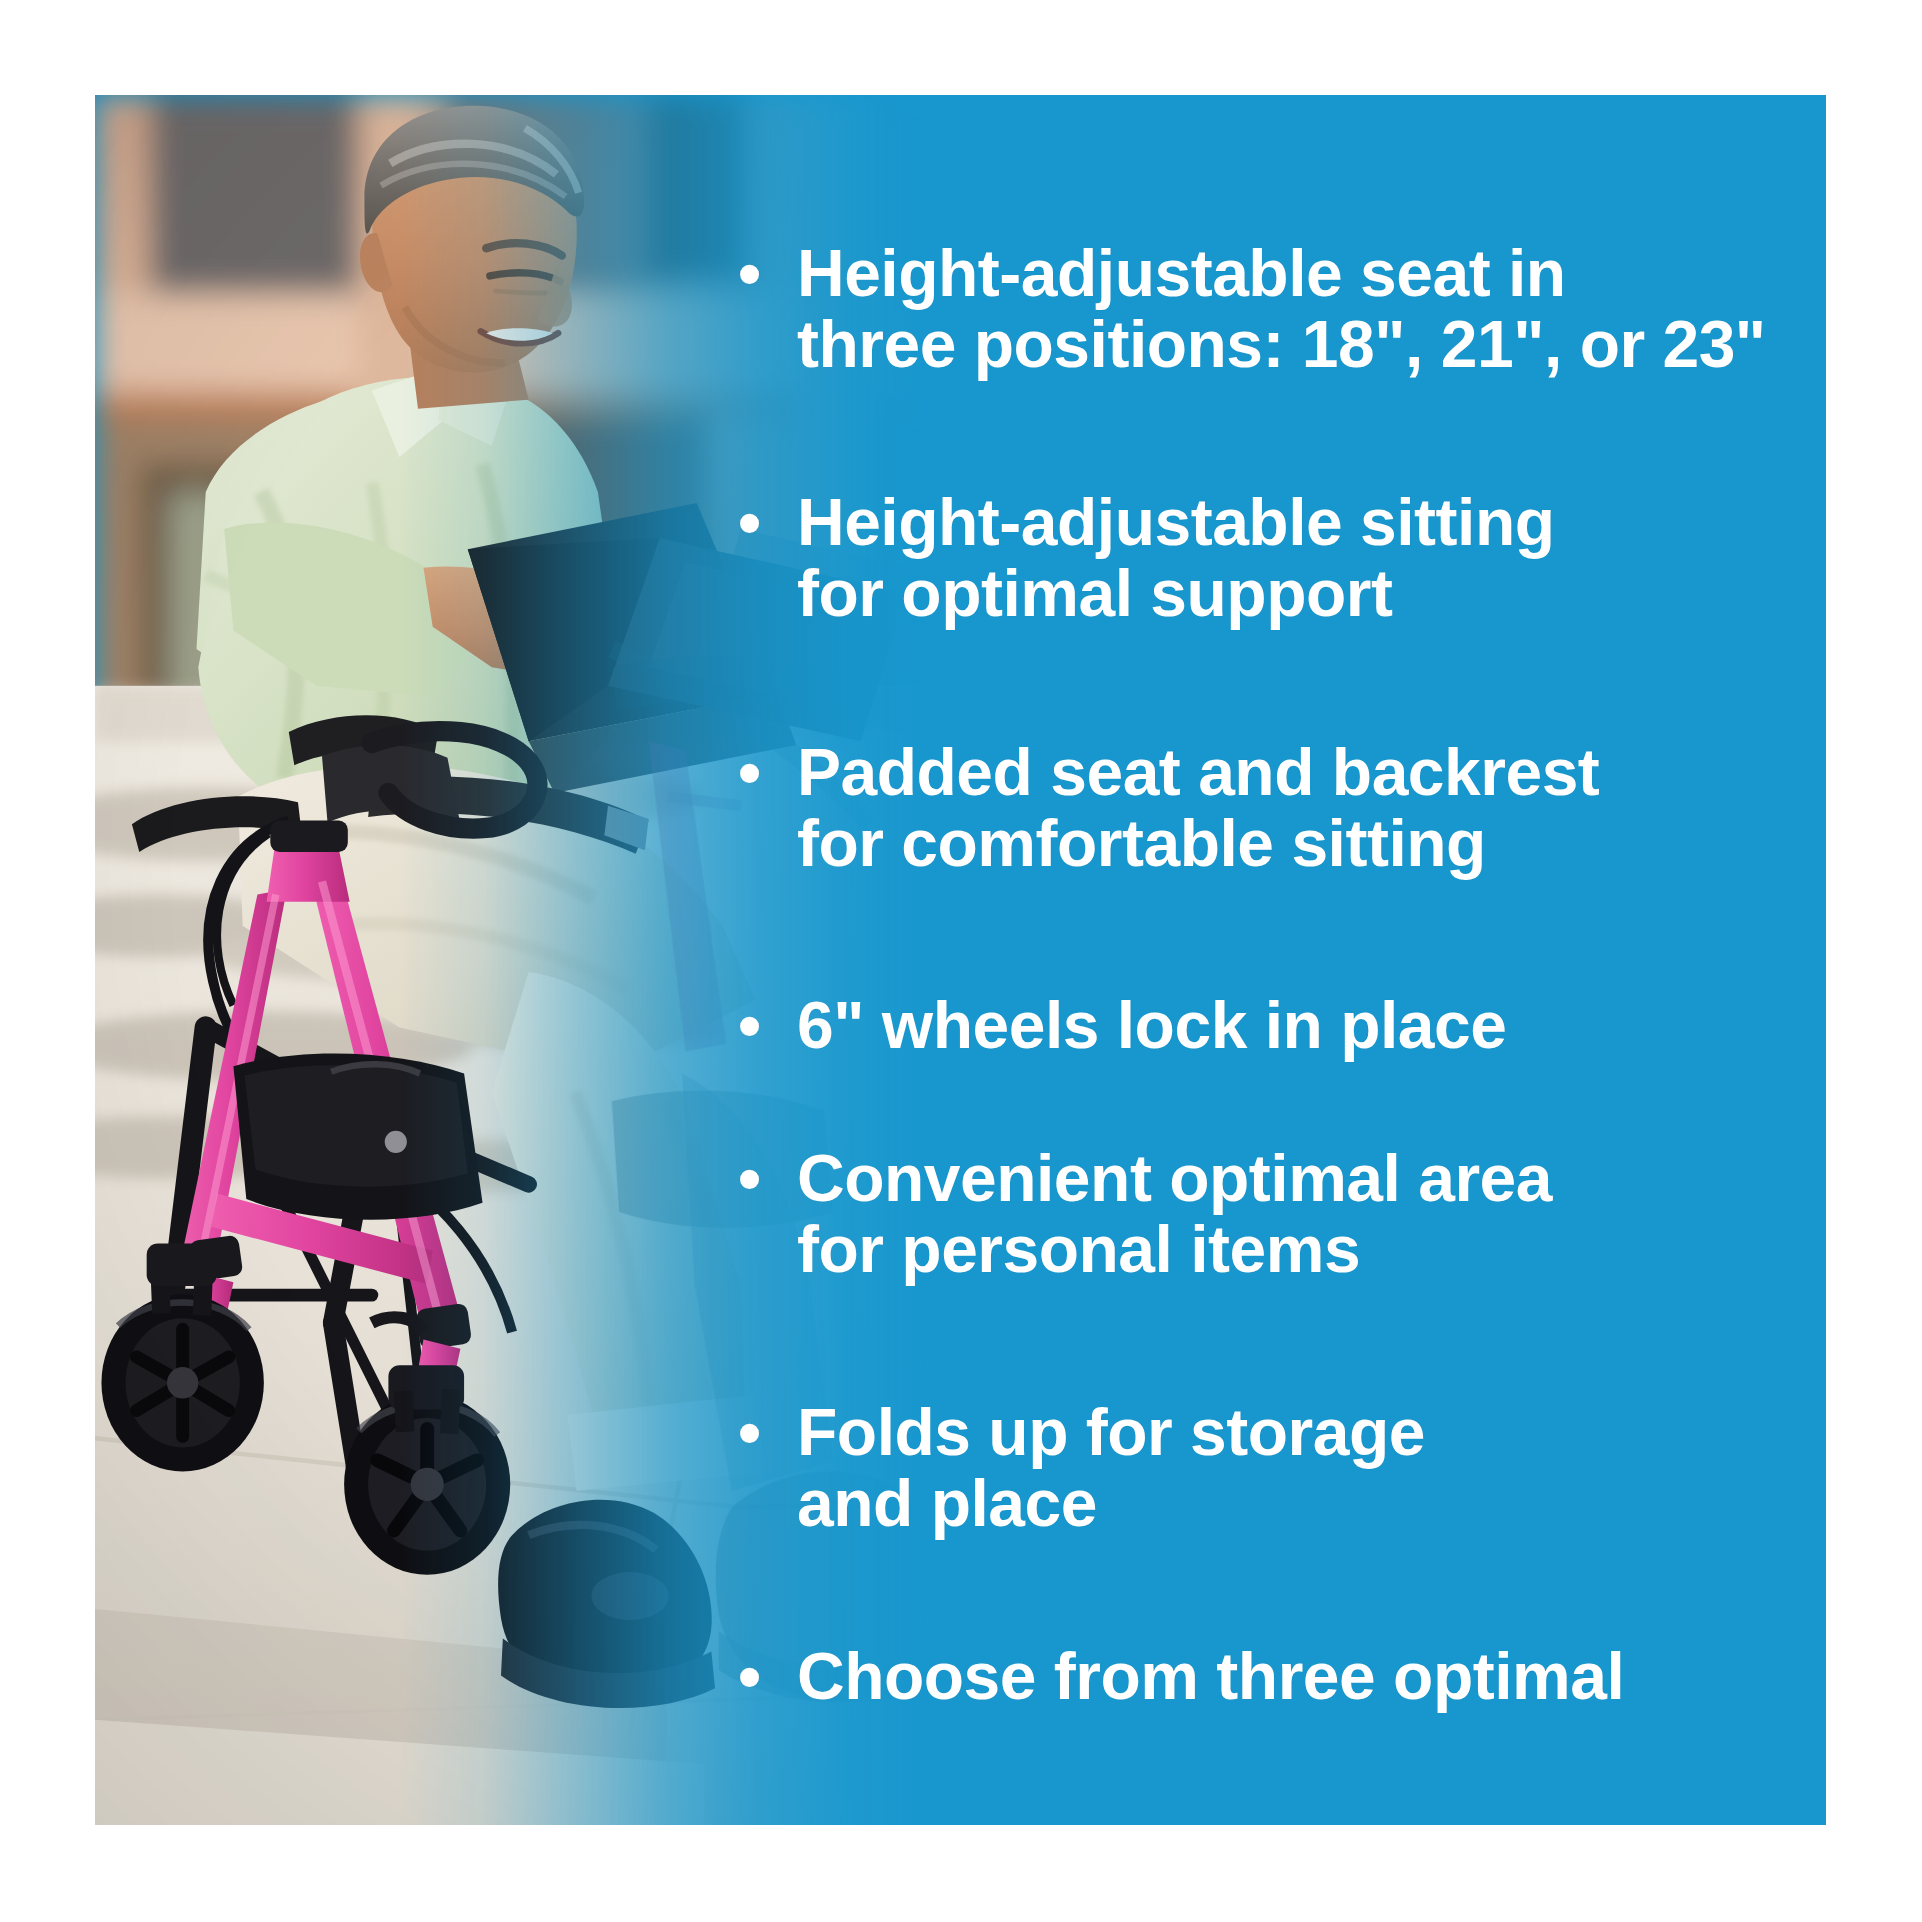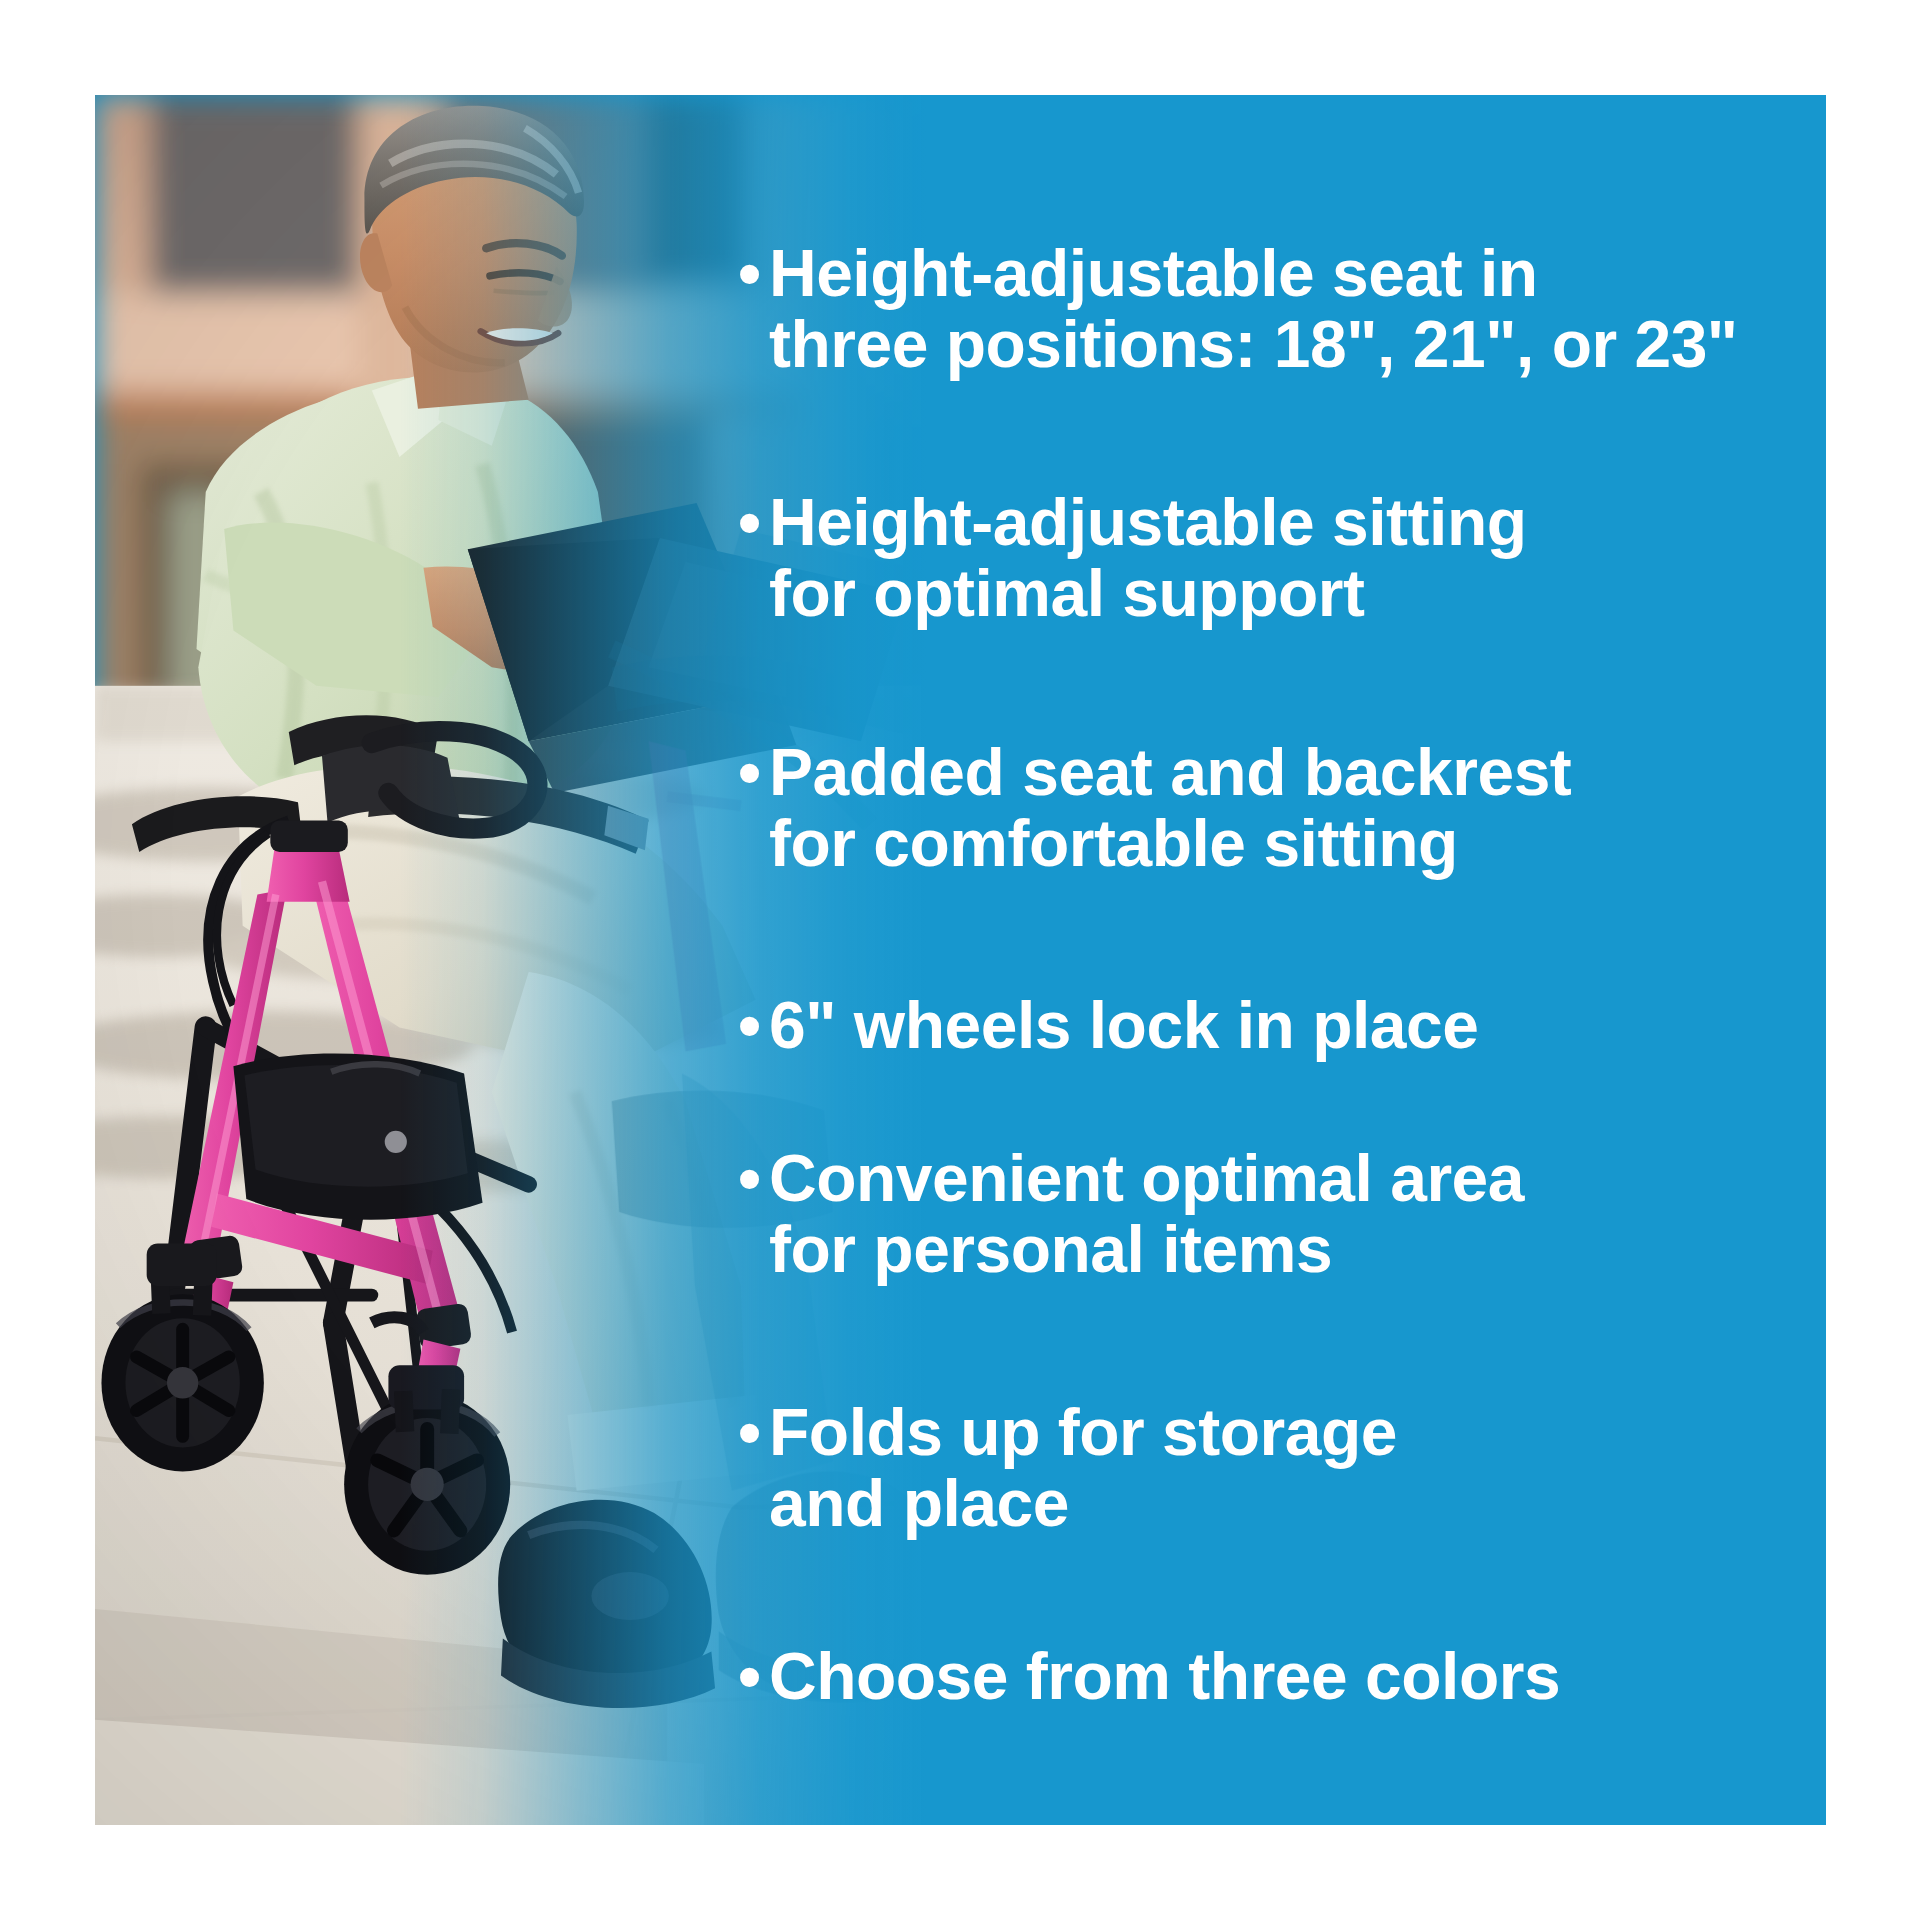--- a/index.html
+++ b/index.html
@@ -47,21 +47,21 @@
     text-shadow:0 0 0.9px rgba(0,0,0,0.10);
     white-space:pre-line;
   }
   .bullet .dot{
     flex:0 0 auto;
     width:31px;
     font-size:66px;
     line-height:1.075;
     text-align:left;
   }
-  .bullet .btxt{flex:1 1 auto;}
+  .bullet .btxt{flex:1 1 auto;margin-left:28px;}
 
   .b0{top:92px;}
   .b1{top:341px;}
   .b2{top:591px;}
   .b3{top:844px;}
   .b4{top:997px;}
   .b5{top:1251px;}
   .b6{top:1495px;}
 </style>
 </head>
@@ -462,19 +462,19 @@
       </div>
 
       <div class="bullet b5">
         <span class="dot">•</span>
         <span class="btxt">Folds up for storage
 and place</span>
       </div>
 
       <div class="bullet b6">
         <span class="dot">•</span>
-        <span class="btxt">Choose from three colors</span>
+        <span class="btxt">Choose from three optimal</span>
       </div>
 
     </div>
   </div>
 </div>
 
 
 </body></html>

